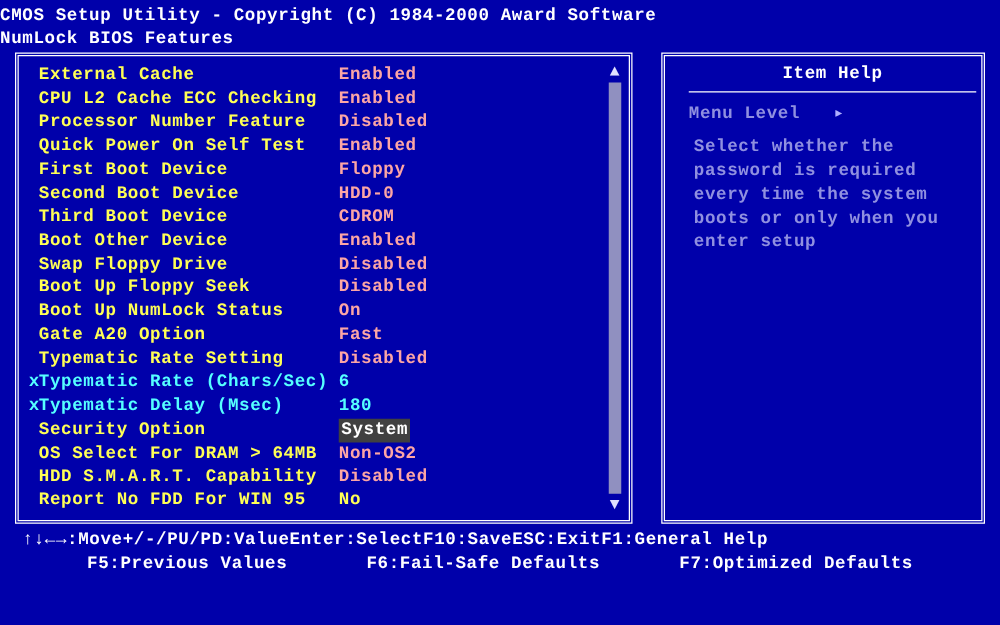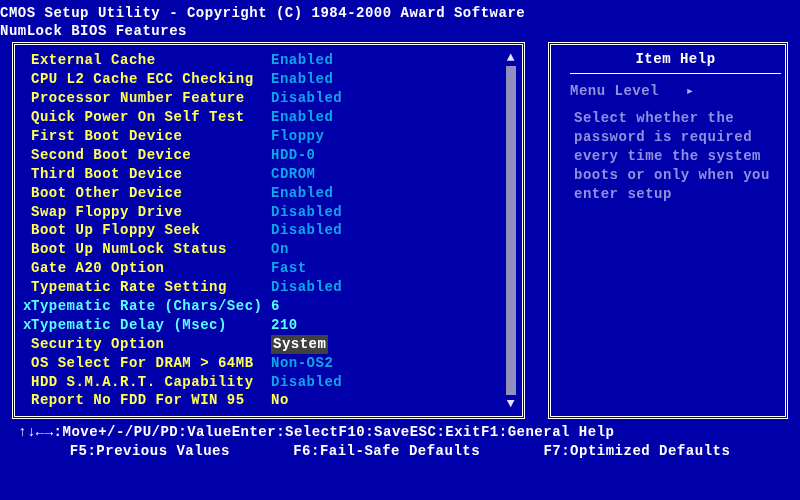--- a/index.html
+++ b/index.html
@@ -28,35 +28,35 @@
   .panel {
     border: 3px double #ffffff;
     padding: 6px 4px;
     position: relative;
   }
   .left-panel {
     flex: 1;
     display: flex;
   }
   .right-panel {
-    width: 240px;
+    width: 259px;
     padding-left: 19px;
   }
   .settings {
     flex: 1;
     padding-left: 12px;
     padding-right: 4px;
   }
   .row {
     display: flex;
     line-height: 1.35;
     white-space: pre;
   }
   .row .label { flex: 0 0 240px; color: #ffff55; }
-  .row .value { color: #0ea5e9; }
+  .row .value { color: #fca5a5; }
   .row.x::before {
     content: "x";
     color: #55ffff;
     position: absolute;
     left: 8px;
   }
   .row.x .label { color: #55ffff; }
   .row.x .value { color: #55ffff; }
   .row.selected .value {
     background: #404040;
@@ -126,21 +126,21 @@
         <div class="row"><span class="label">First Boot Device</span><span class="value">Floppy</span></div>
         <div class="row"><span class="label">Second Boot Device</span><span class="value">HDD-0</span></div>
         <div class="row"><span class="label">Third Boot Device</span><span class="value">CDROM</span></div>
         <div class="row"><span class="label">Boot Other Device</span><span class="value">Enabled</span></div>
         <div class="row"><span class="label">Swap Floppy Drive</span><span class="value">Disabled</span></div>
         <div class="row"><span class="label">Boot Up Floppy Seek</span><span class="value">Disabled</span></div>
         <div class="row"><span class="label">Boot Up NumLock Status</span><span class="value">On</span></div>
         <div class="row"><span class="label">Gate A20 Option</span><span class="value">Fast</span></div>
         <div class="row"><span class="label">Typematic Rate Setting</span><span class="value">Disabled</span></div>
         <div class="row x"><span class="label">Typematic Rate (Chars/Sec)</span><span class="value">6</span></div>
-        <div class="row x"><span class="label">Typematic Delay (Msec)</span><span class="value">210</span></div>
+        <div class="row x"><span class="label">Typematic Delay (Msec)</span><span class="value">180</span></div>
         <div class="row selected"><span class="label">Security Option</span><span class="value">System</span></div>
         <div class="row"><span class="label">OS Select For DRAM &gt; 64MB</span><span class="value">Non-OS2</span></div>
         <div class="row"><span class="label">HDD S.M.A.R.T. Capability</span><span class="value">Disabled</span></div>
         <div class="row no"><span class="label">Report No FDD For WIN 95</span><span class="value">No</span></div>
       </div>
     <div class="scrollbar">
       <div class="arrow">▲</div>
       <div class="track"></div>
       <div class="arrow">▼</div>
     </div>

